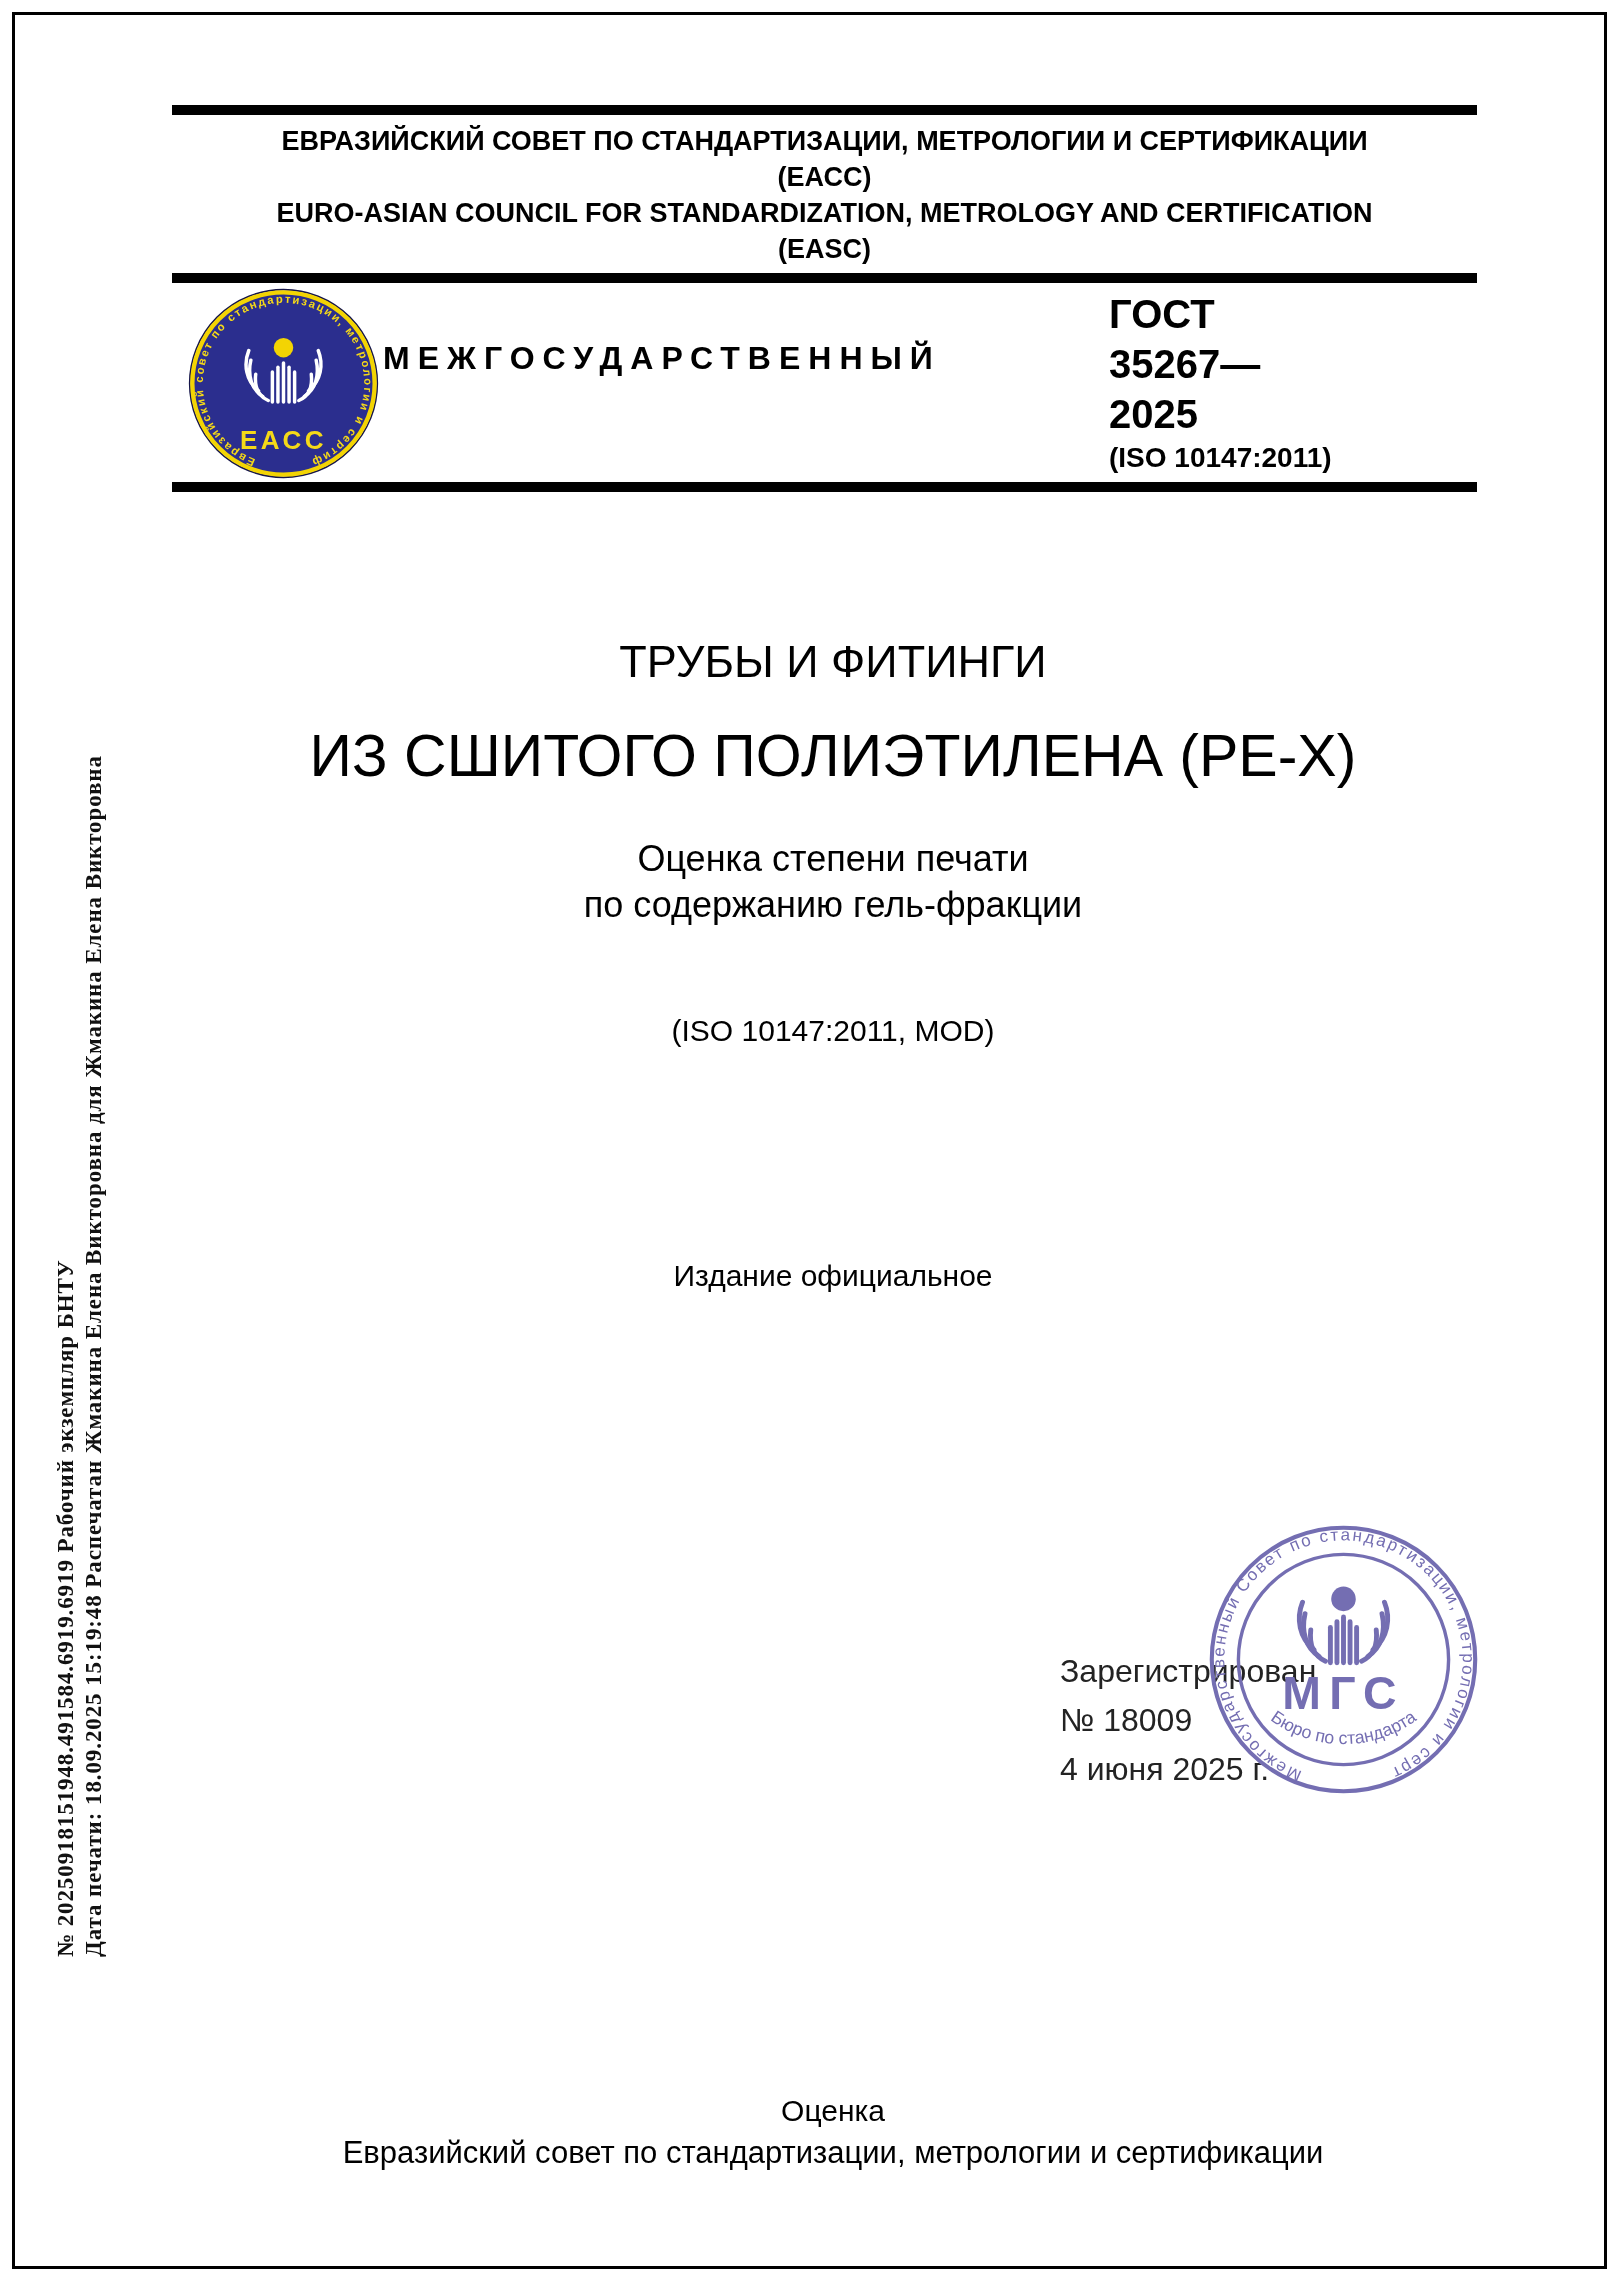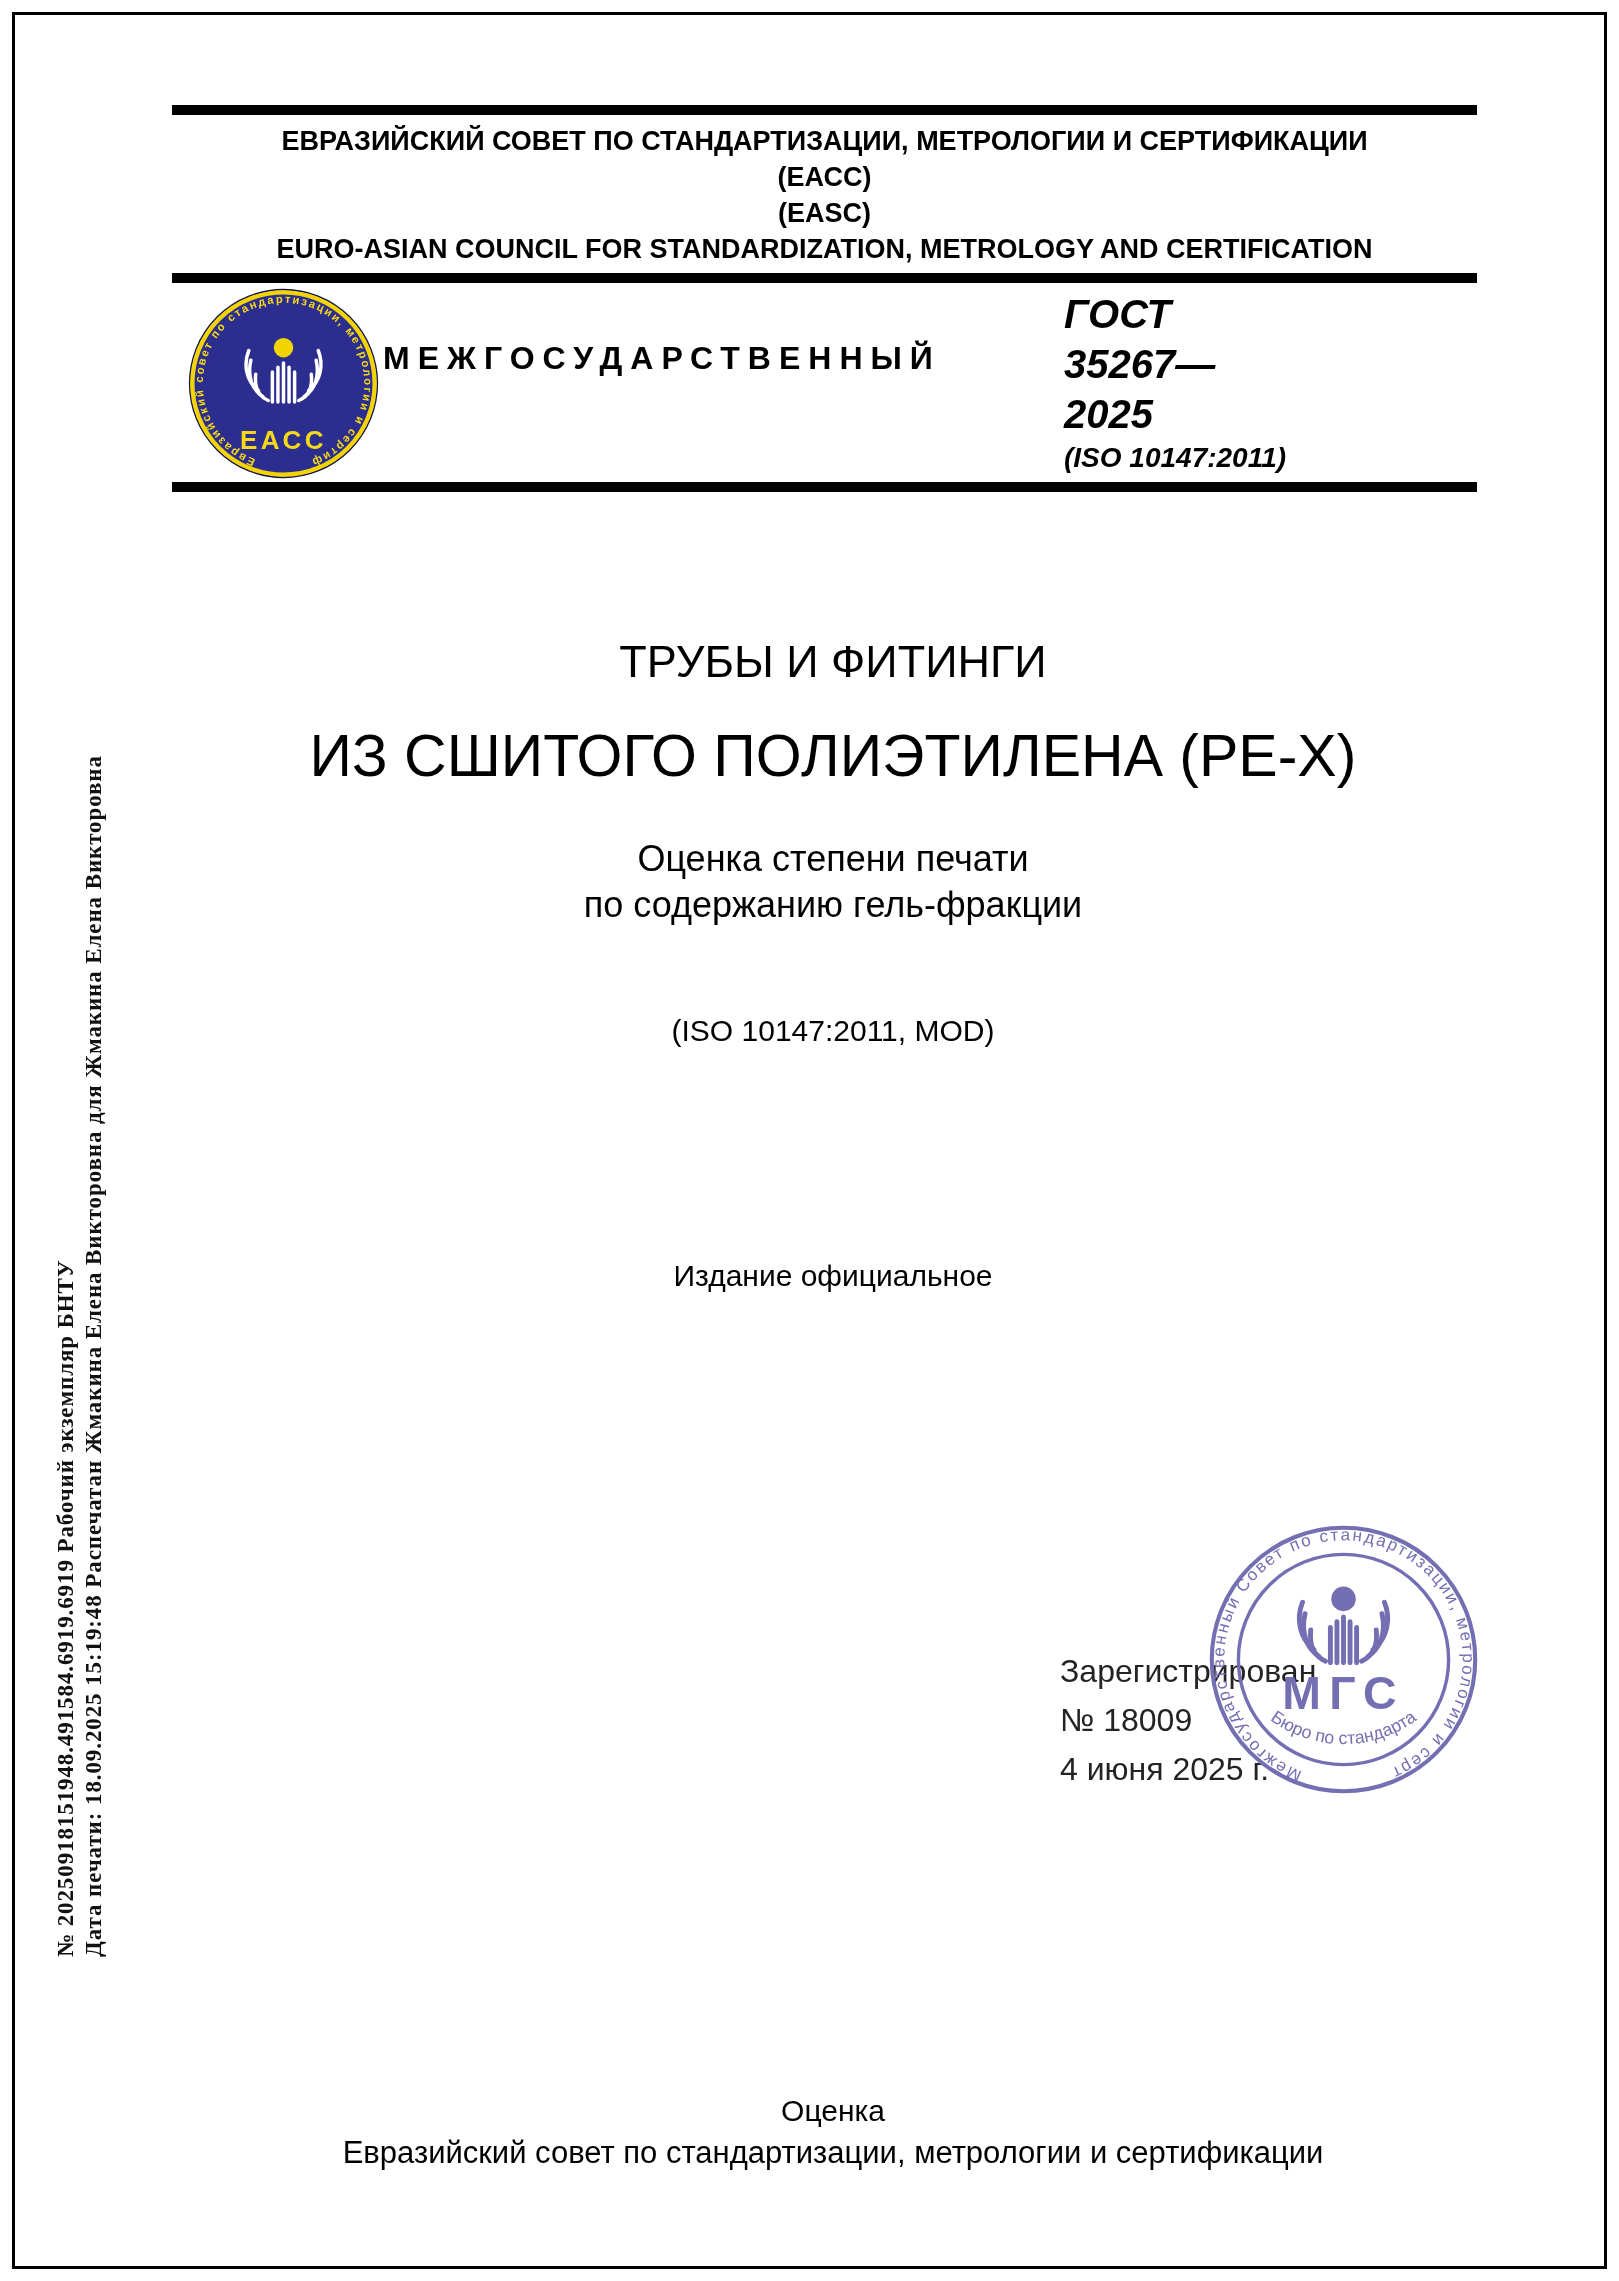--- a/index.html
+++ b/index.html
@@ -22,22 +22,22 @@
   }
 
   .eacc-logo { position:absolute; left:188px; top:288px; width:191px; height:191px; }
 
   .standard-type {
     position:absolute; left:383px; top:337px; width:713px; text-align:left;
     font-size:32px; font-weight:bold; letter-spacing:8px; line-height:43px;
   }
 
   .designation {
-    position:absolute; left:1064px; top:289px;
-    font-size:40px; font-weight:bold; line-height:50px; white-space:nowrap;font-style:italic;
+    position:absolute; left:1109px; top:289px;
+    font-size:40px; font-weight:bold; line-height:50px; white-space:nowrap;
   }
   .designation-iso { font-size:28px; line-height:34px; margin-top:1.8px; font-weight:bold; }
 
   .center-line { position:absolute; left:172px; width:1322px; text-align:center; font-weight:normal; white-space:nowrap; }
   .title-main1 { top:636px; font-size:45px; }
   .title-main2 { top:722px; font-size:59px; }
   .title-sub1  { top:838px; font-size:36px; }
   .title-sub2  { top:884px; font-size:36px; }
   .title-iso   { top:1014px; font-size:30px; }
   .title-edition { top:1259px; font-size:30px; }
@@ -66,22 +66,22 @@
 <div class="page">
   <div class="page-border"></div>
 
   <div class="watermark-line watermark-line1">№ 20250918151948.491584.6919.6919 Рабочий экземпляр БНТУ</div>
   <div class="watermark-line watermark-line2">Дата печати: 18.09.2025 15:19:48 Распечатан Жмакина Елена Викторовна для Жмакина Елена Викторовна</div>
 
   <div class="rule rule-top"></div>
   <div class="org-header">
     <div>ЕВРАЗИЙСКИЙ СОВЕТ ПО СТАНДАРТИЗАЦИИ, МЕТРОЛОГИИ И СЕРТИФИКАЦИИ</div>
     <div>(ЕАСС)</div>
+    <div>EURO-ASIAN COUNCIL FOR STANDARDIZATION, METROLOGY AND CERTIFICATION</div>
     <div>(EASC)</div>
-    <div>EURO-ASIAN COUNCIL FOR STANDARDIZATION, METROLOGY AND CERTIFICATION</div>
   </div>
   <div class="rule rule-mid-top"></div>
 
   <svg class="eacc-logo" viewBox="-110 -110 220 220">
     <circle r="108" fill="none" stroke="#15154a" stroke-width="2"></circle>
     <circle r="105" fill="#2b2e8e" stroke="#f3d403" stroke-width="5"></circle>
     <defs>
       <path id="logoRing" d="M -32,87.4 A 93,93 0 1 1 32,87.4" fill="none"></path>
     </defs>
     <text font-size="13" letter-spacing="2.2" fill="#f5d918" font-weight="bold">

